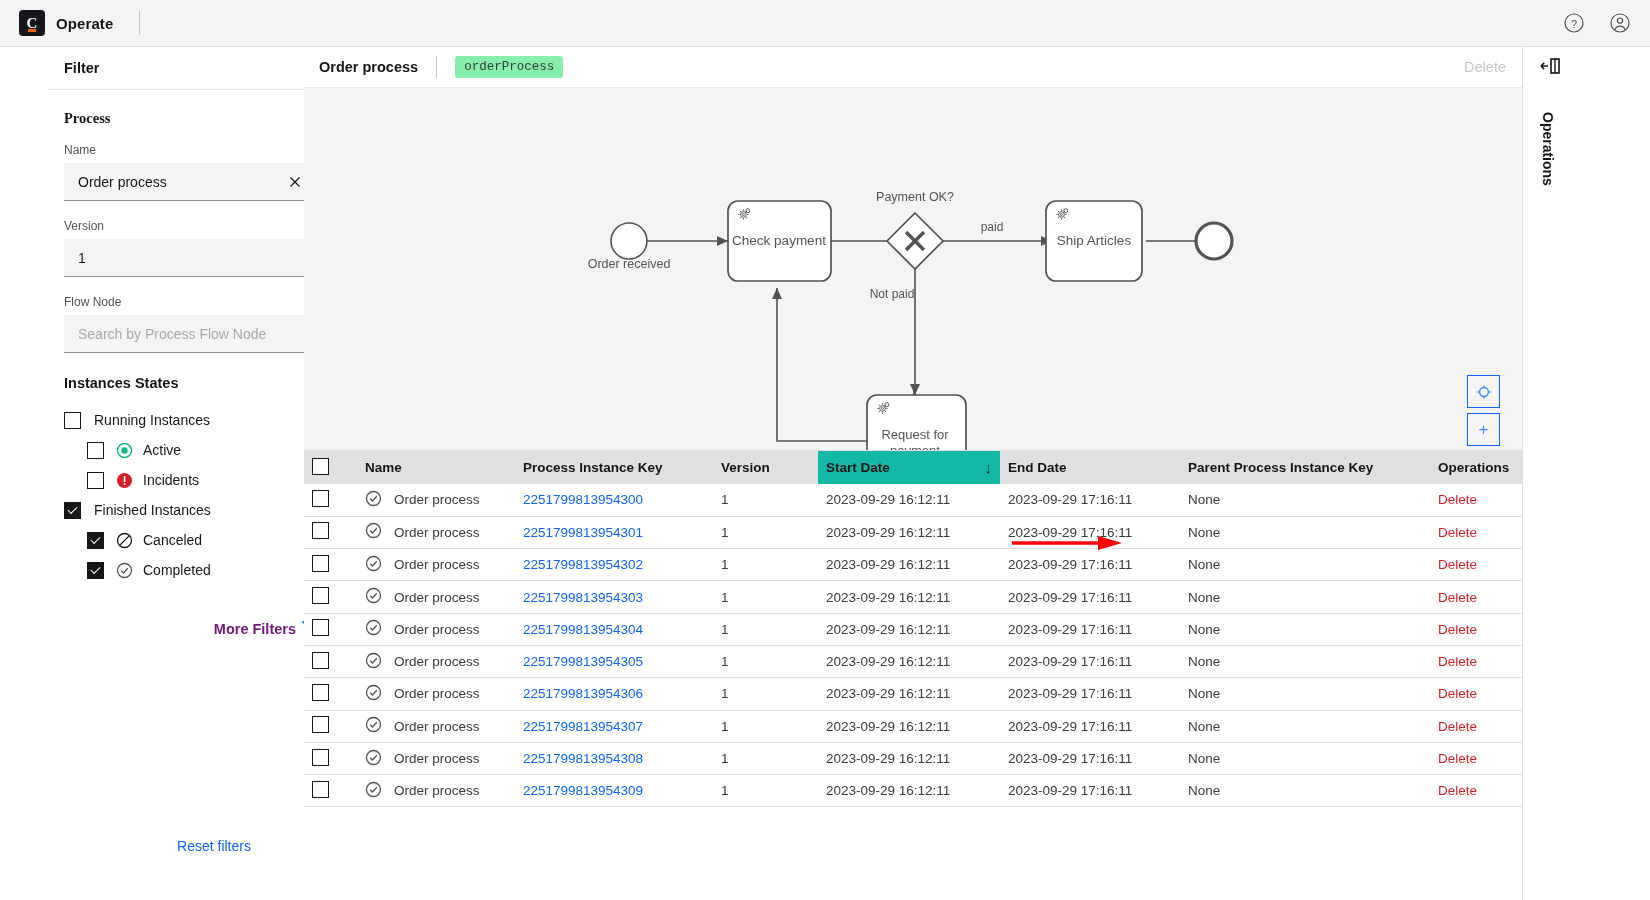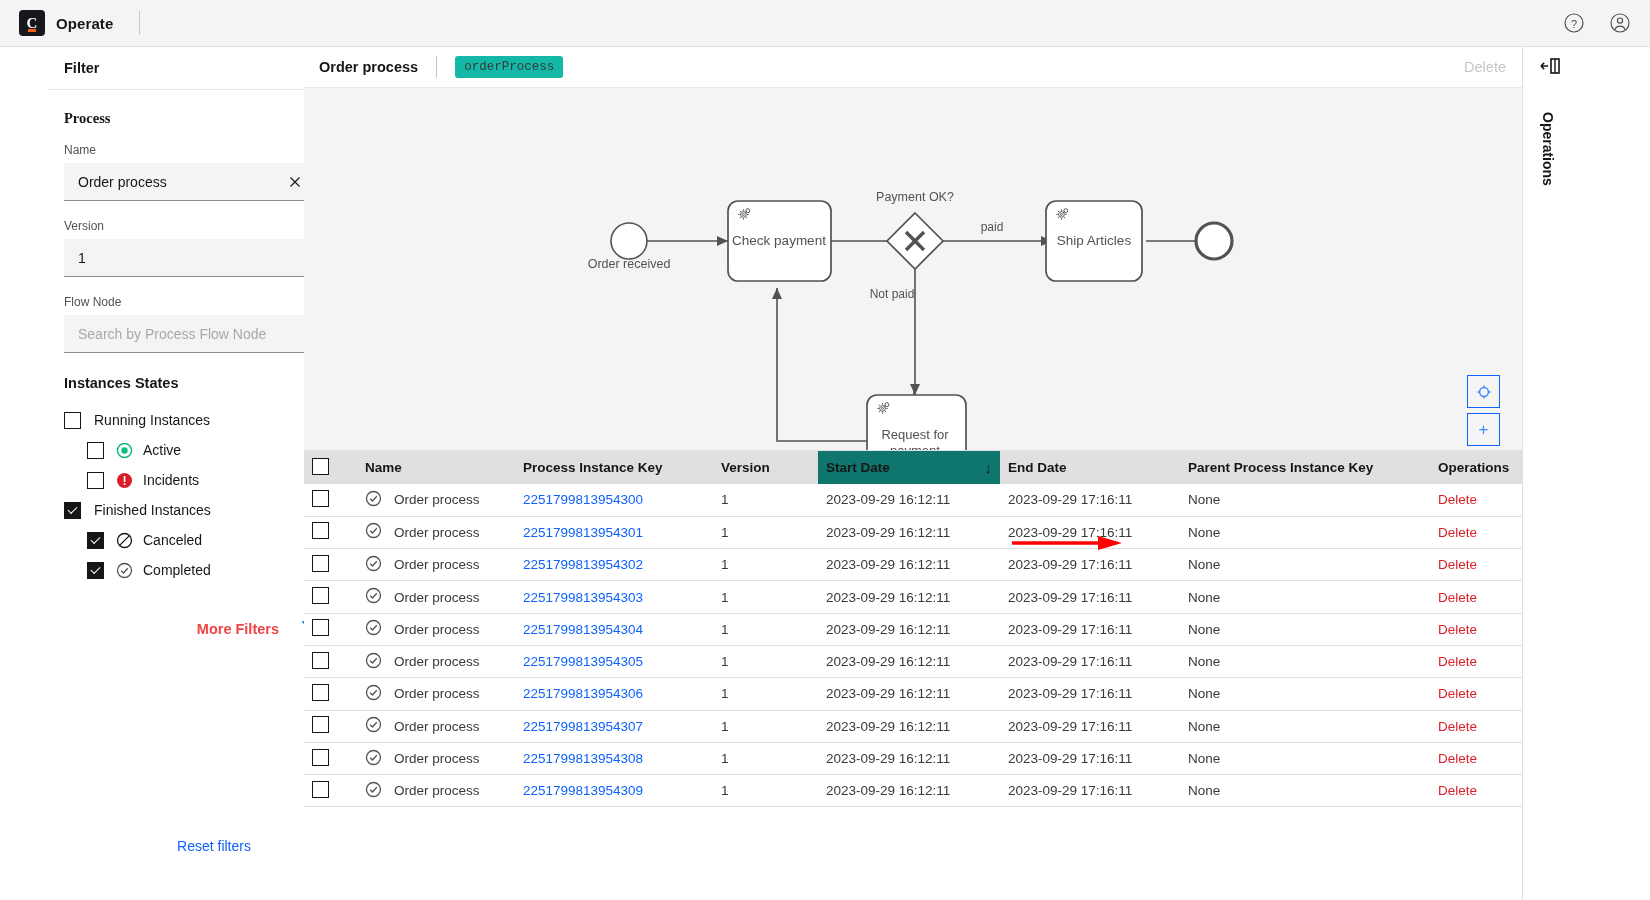--- a/index.html
+++ b/index.html
@@ -94,42 +94,42 @@
     content: ""; width: 8px; height: 4px;
     border-left: 1.6px solid #fff; border-bottom: 1.6px solid #fff;
     transform: rotate(-45deg) translate(1px,-1px);
   }
   .chk-label { font-size: 14px; color: #161616; margin-left: 13px; }
   .state-ico { width: 17px; height: 17px; margin-left: 12px; flex: 0 0 auto; }
   .chk-row.sub .chk-label { margin-left: 10px; }
 
   .more-filters {
     display: flex; align-items: center; justify-content: flex-end;
-    gap: 22px; margin-top: 34px; padding-right: 18px;
-    color: #ef4444; font-size: 14.5px; font-weight: 700; cursor: pointer;
+    gap: 5px; margin-top: 34px; padding-right: 18px;
+    color: #701a75; font-size: 14.5px; font-weight: 700; cursor: pointer;
   }
   .reset-filters {
     position: absolute; bottom: 46px; left: 0; width: 332px;
     text-align: center; color: #0f62fe; font-size: 14px; cursor: pointer;
   }
 
   
   .main {
     position: absolute; top: 47px; left: 304px;
     width: 1218px; height: 853px; background: #fff;
   }
   .panel-head {
     height: 41px; display: flex; align-items: center;
     padding: 0 16px 0 15px; border-bottom: 1px solid #e8e8e8; background: #fff;
   }
   .ph-title { font-size: 14.5px; font-weight: 700; }
   .ph-div { width: 1px; height: 22px; background: #c6c6c6; margin: 0 18px; }
   .ph-tag {
     font-family: "Liberation Mono", monospace; font-size: 12.5px;
-    background: #14b8a6; color: #393939; padding: 4px 9px; border-radius: 3px;
+    background: #86efac; color: #393939; padding: 4px 9px; border-radius: 3px;
   }
   .ph-delete {
     margin-left: auto; font-size: 14.5px; color: #c6c6c6; cursor: default;
   }
 
   .diagram {
     position: relative; height: 363px; background: #f4f4f4;
     border-bottom: 1px solid #e0e0e0; overflow: hidden;
   }
   .zoom-ctrls {
@@ -150,21 +150,21 @@
     font-size: 14.5px; font-weight: 700; background: #fff;
   }
   .list-head .dash { margin: 0 9px; }
 
   table { width: 100%; border-collapse: collapse; table-layout: fixed; }
   thead th {
     background: #e0e0e0; height: 33px; font-size: 13.5px; font-weight: 700;
     text-align: left; color: #161616; padding: 0 8px; vertical-align: middle;
     white-space: nowrap;
   }
-  thead th.sorted { background: #0f766e; margin-top: 20px; }
+  thead th.sorted { background: #14b8a6; margin-top: 20px; }
   .th-inner { display: flex; align-items: center; }
   .sort-arrow { margin-left: auto; font-size: 15px; }
   tbody td {
     height: 32.3px; font-size: 13.5px; color: #393939;
     border-bottom: 1px solid #e0e0e0; padding: 0 8px;
     white-space: nowrap; vertical-align: middle;
   }
   .cell-flex { display: flex; align-items: center; }
   .row-chk {
     width: 17px; height: 17px; border: 1px solid #161616; background: #fff;

